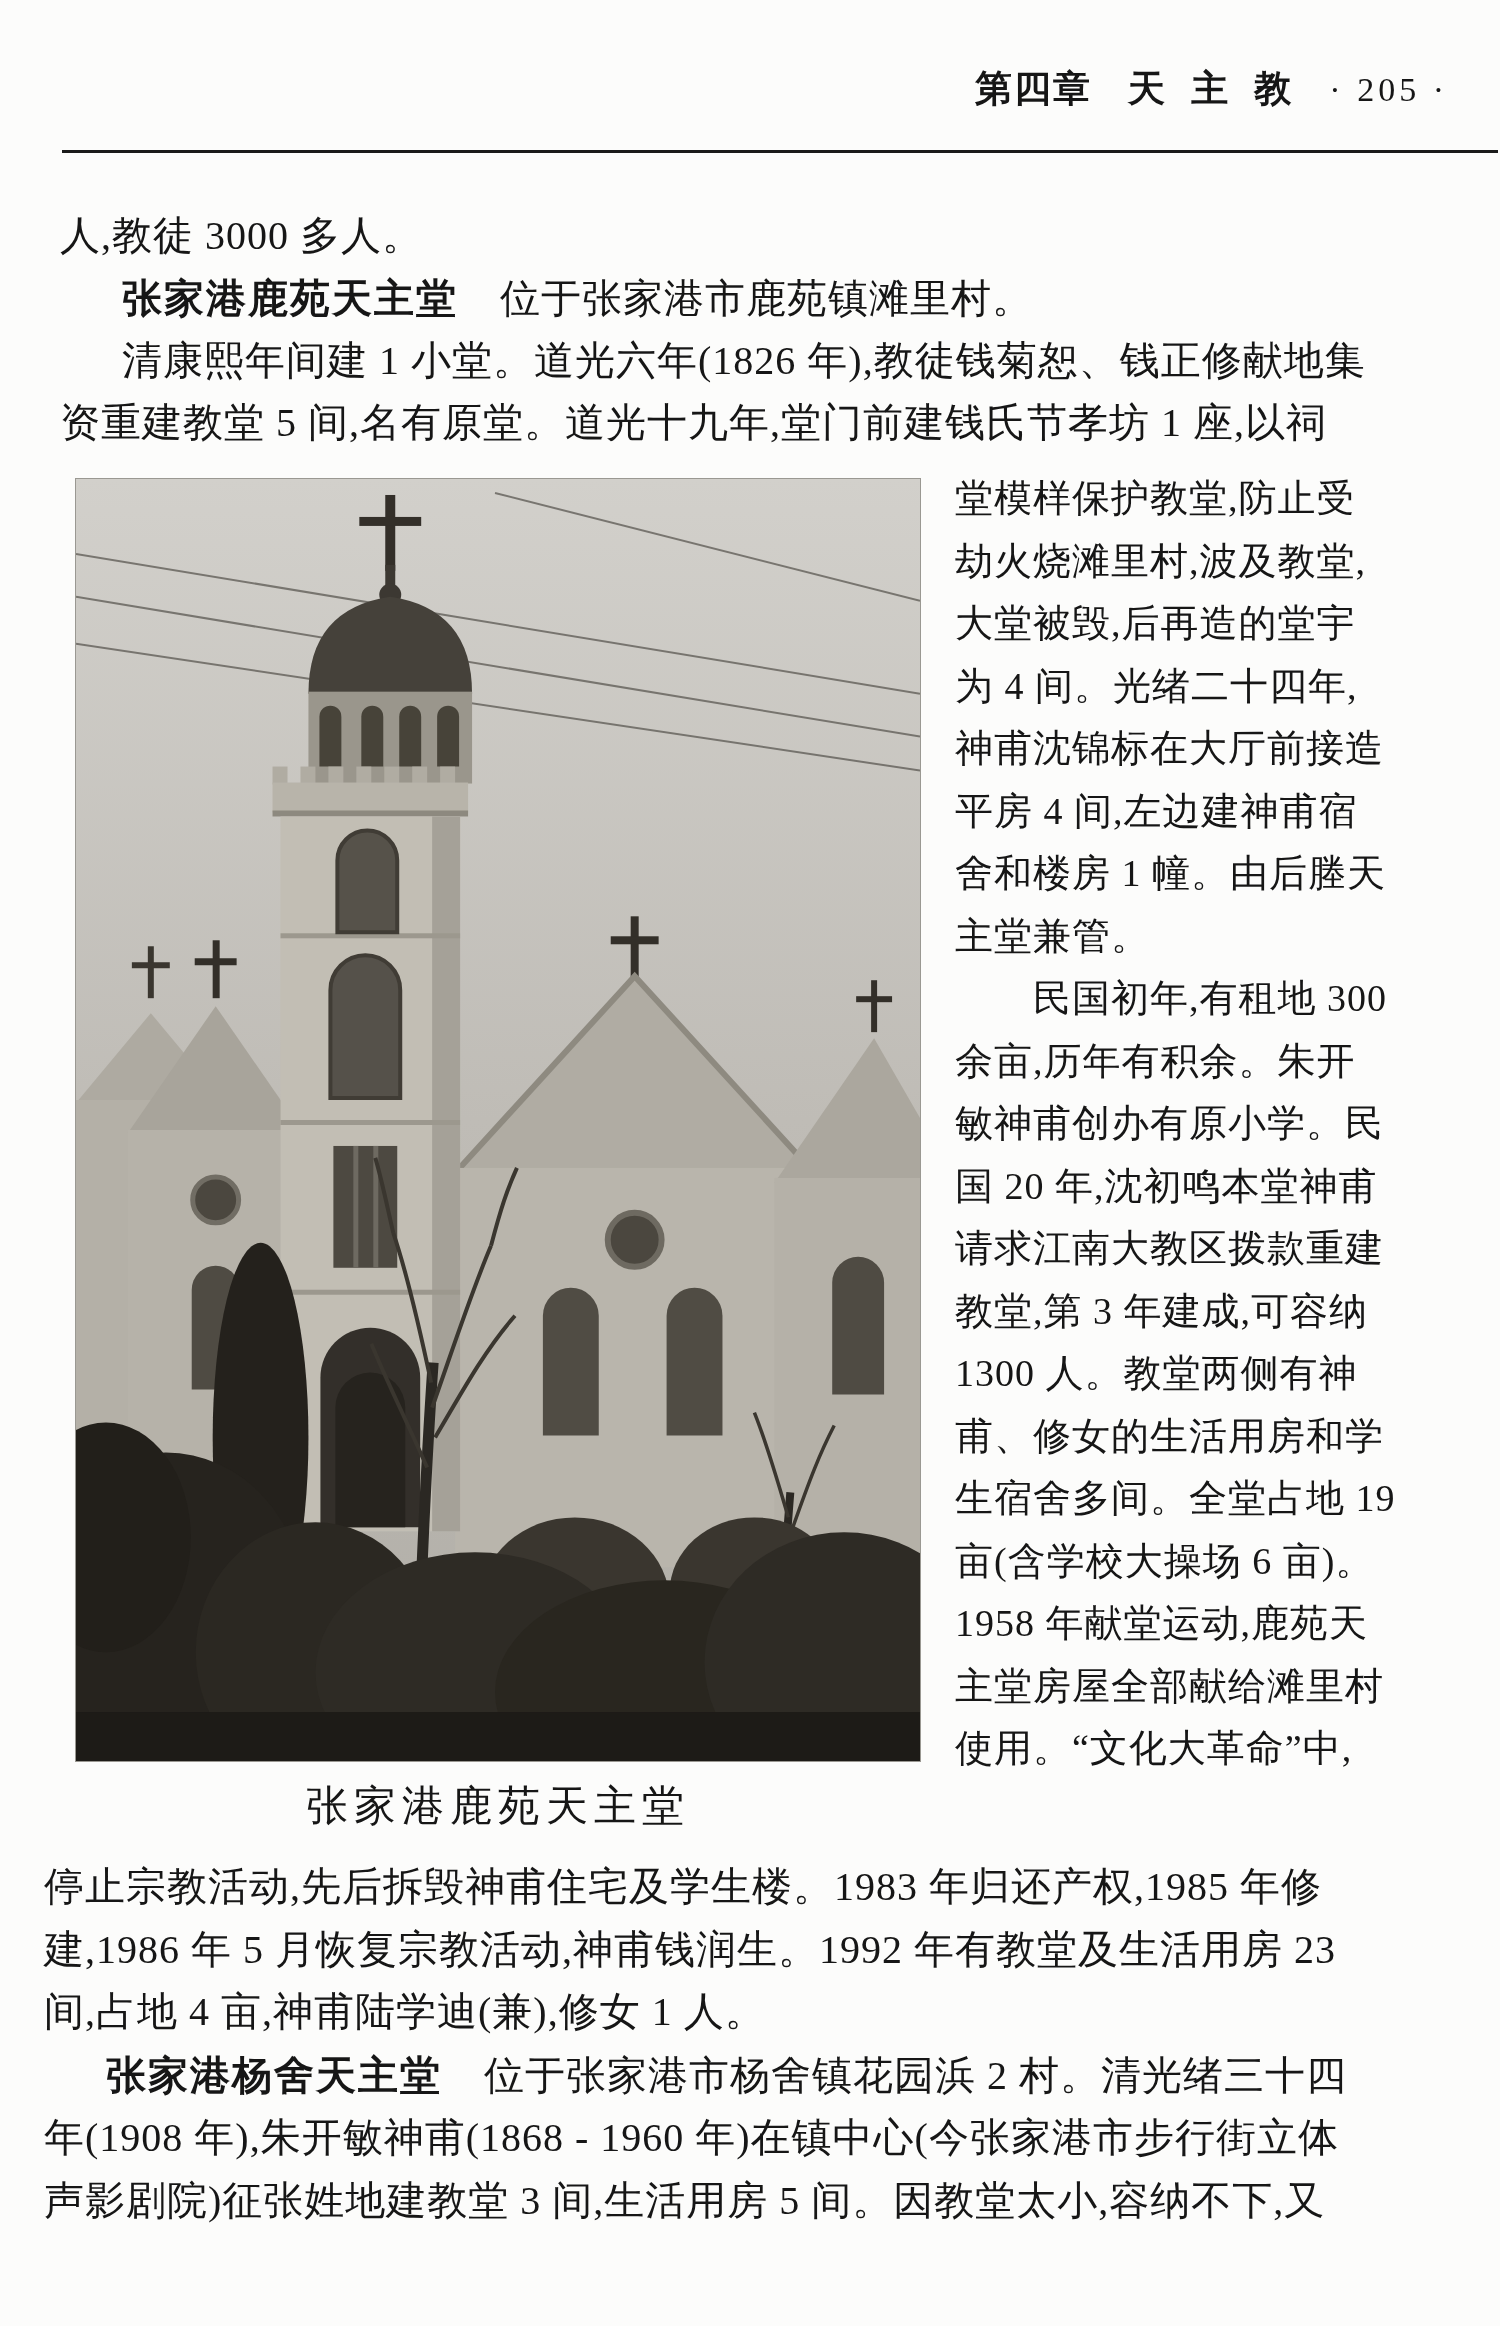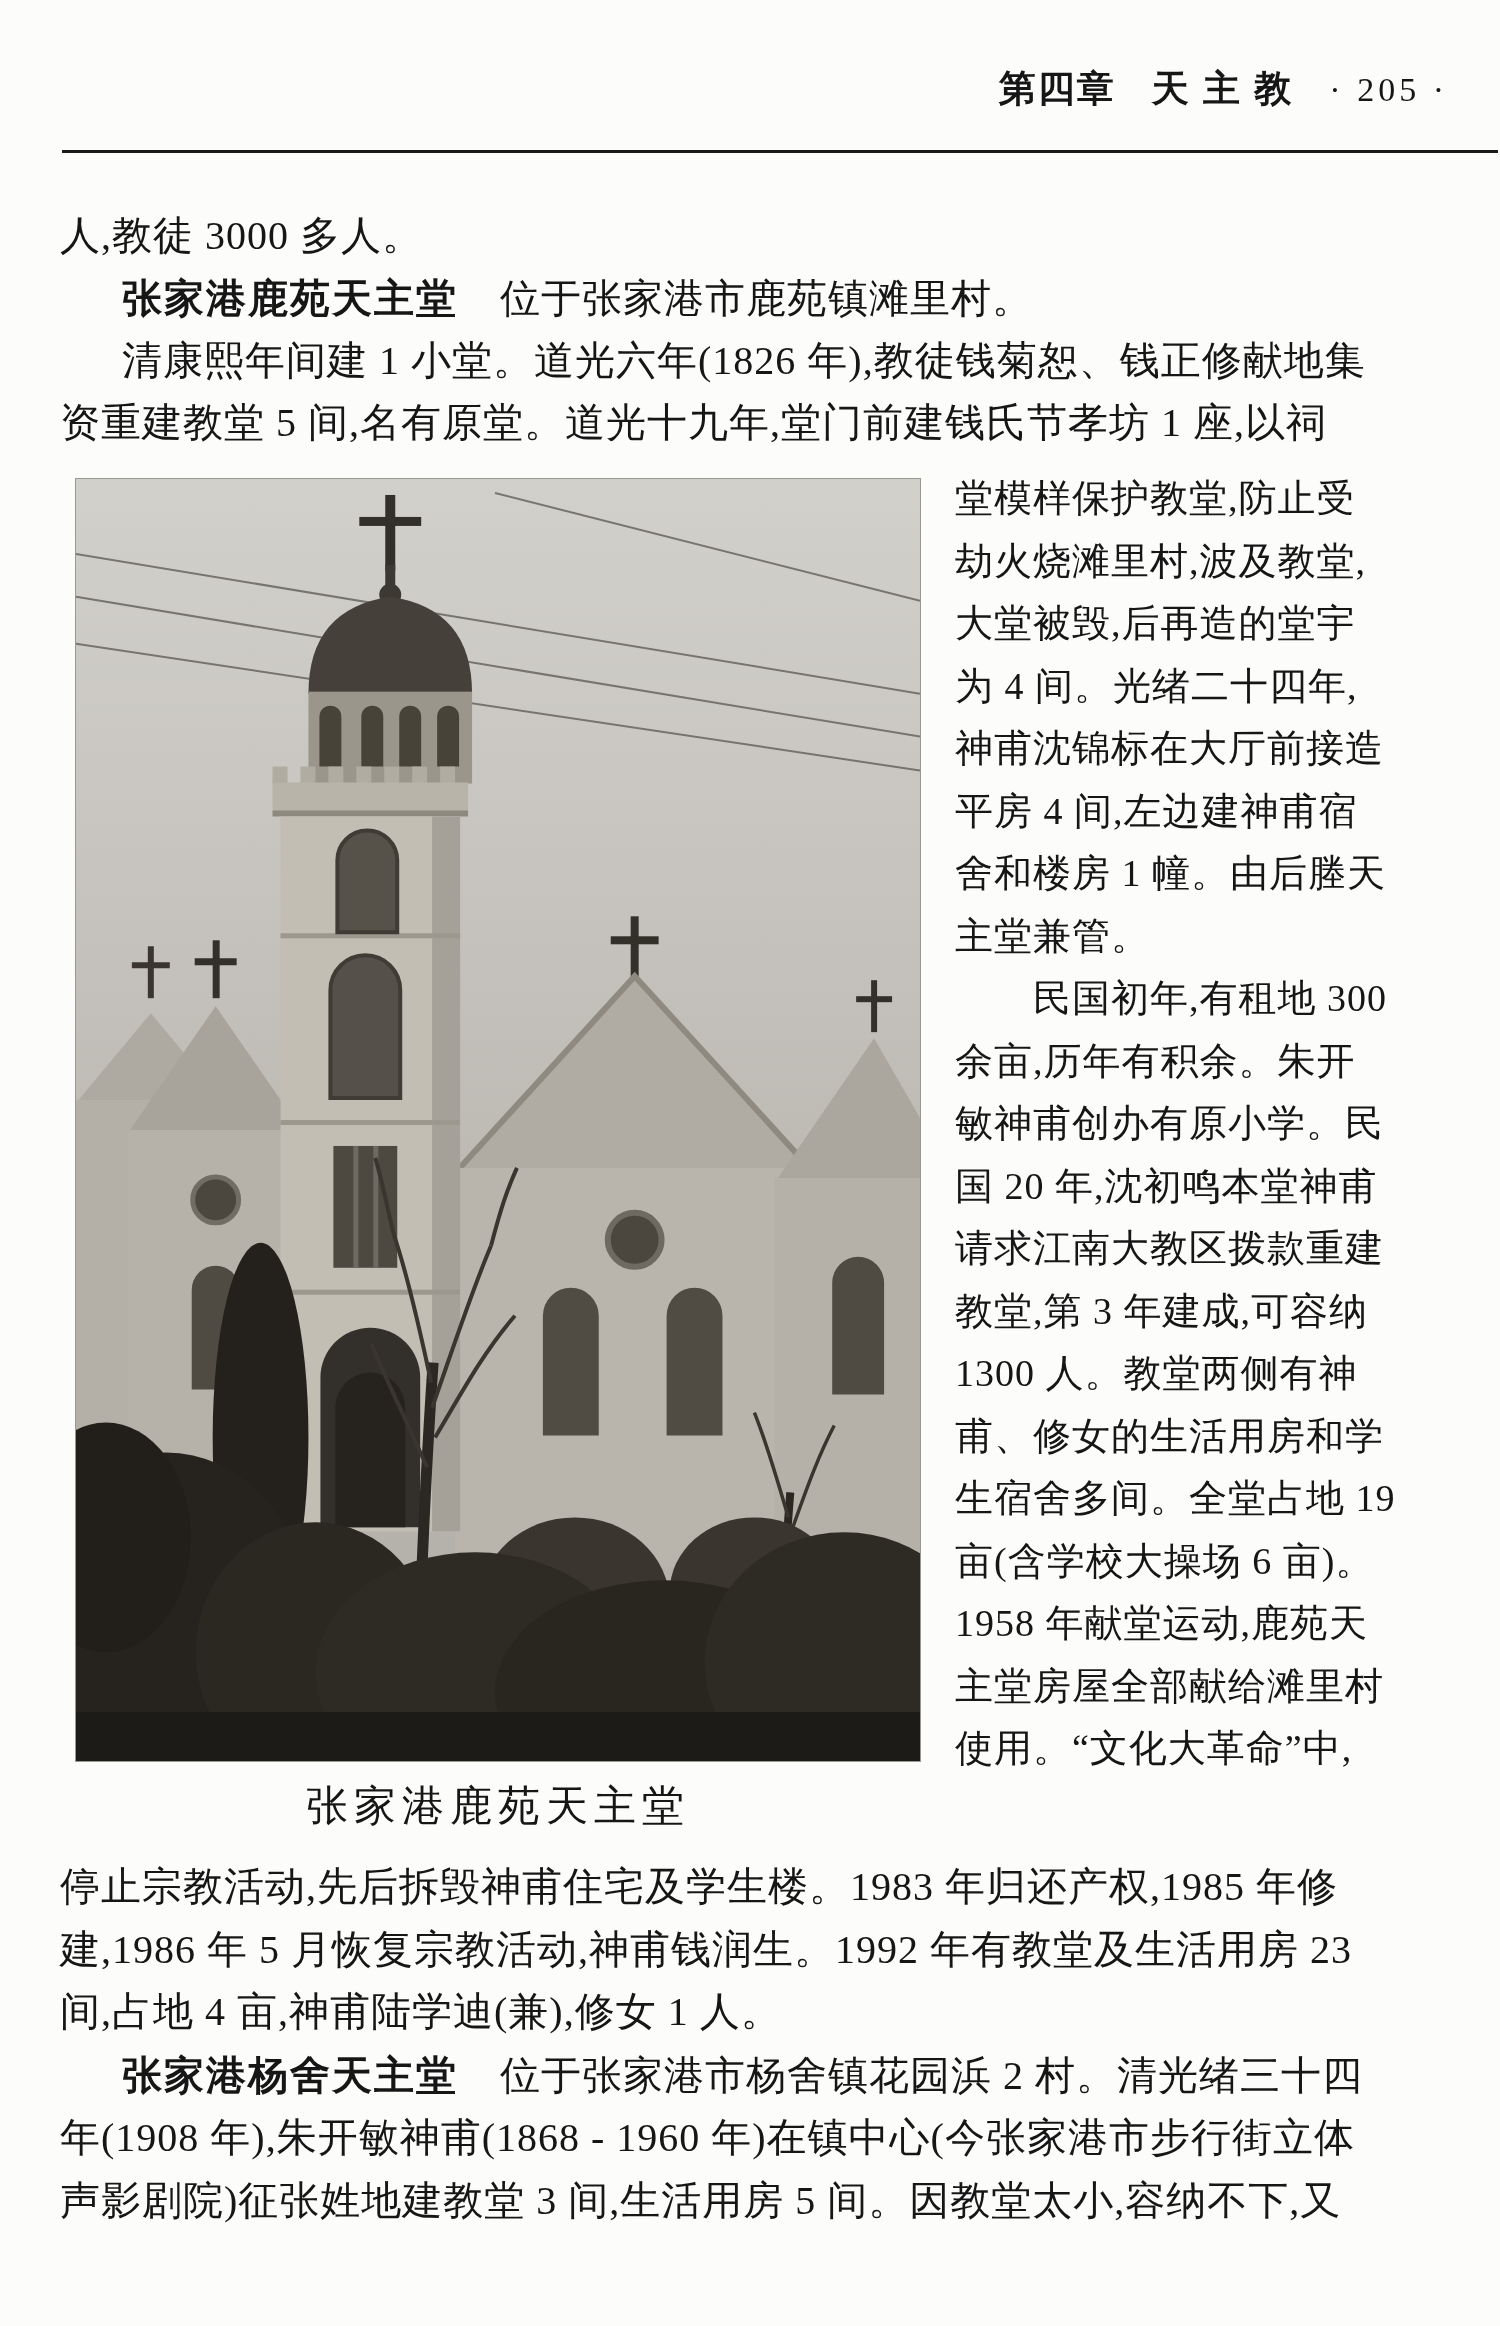--- a/index.html
+++ b/index.html
@@ -12,21 +12,21 @@
     color:#161616;
     font-family:"Liberation Serif","DejaVu Serif",serif;
   }
   
   .header{
     position:absolute;top:64px;right:52px;
     display:flex;align-items:baseline;gap:36px;
     white-space:nowrap;
   }
   .header .chapter,.header .subject{
-    font-family:Liberation Sans, sans-serif;
+    font-family:Liberation Mono, monospace;
     font-weight:700;font-size:37px;letter-spacing:2px;
   }
   .header .pageno{font-size:34px;letter-spacing:4px;}
   .rule{
     position:absolute;top:150px;left:62px;right:2px;height:3px;
     background:#1a1a1a;
   }
   
   .tl{white-space:nowrap;}
   .body-text{font-size:40px;line-height:62px;letter-spacing:1px;}
@@ -49,21 +49,21 @@
     margin-top:16px;text-align:center;
     font-size:42px;letter-spacing:6px;font-weight:500;
     font-family:"Liberation Serif","DejaVu Serif",serif;
   }
   
   .side-col{
     position:absolute;left:955px;top:467px;width:510px;
     font-size:38px;line-height:62.5px;letter-spacing:1px;
   }
   
-  .bottom-block{position:absolute;top:1856px;left:60px;right:30px;}
+  .bottom-block{position:absolute;top:1856px;left:44px;right:30px;}
   .bottom-block .tl{font-size:40px;line-height:62.5px;letter-spacing:1px;}
 </style>
 </head>
 <body>
 
 <div class="page">
 
   <div class="header">
     <span class="chapter">第四章</span>
     <span class="subject">天 主 教</span>

